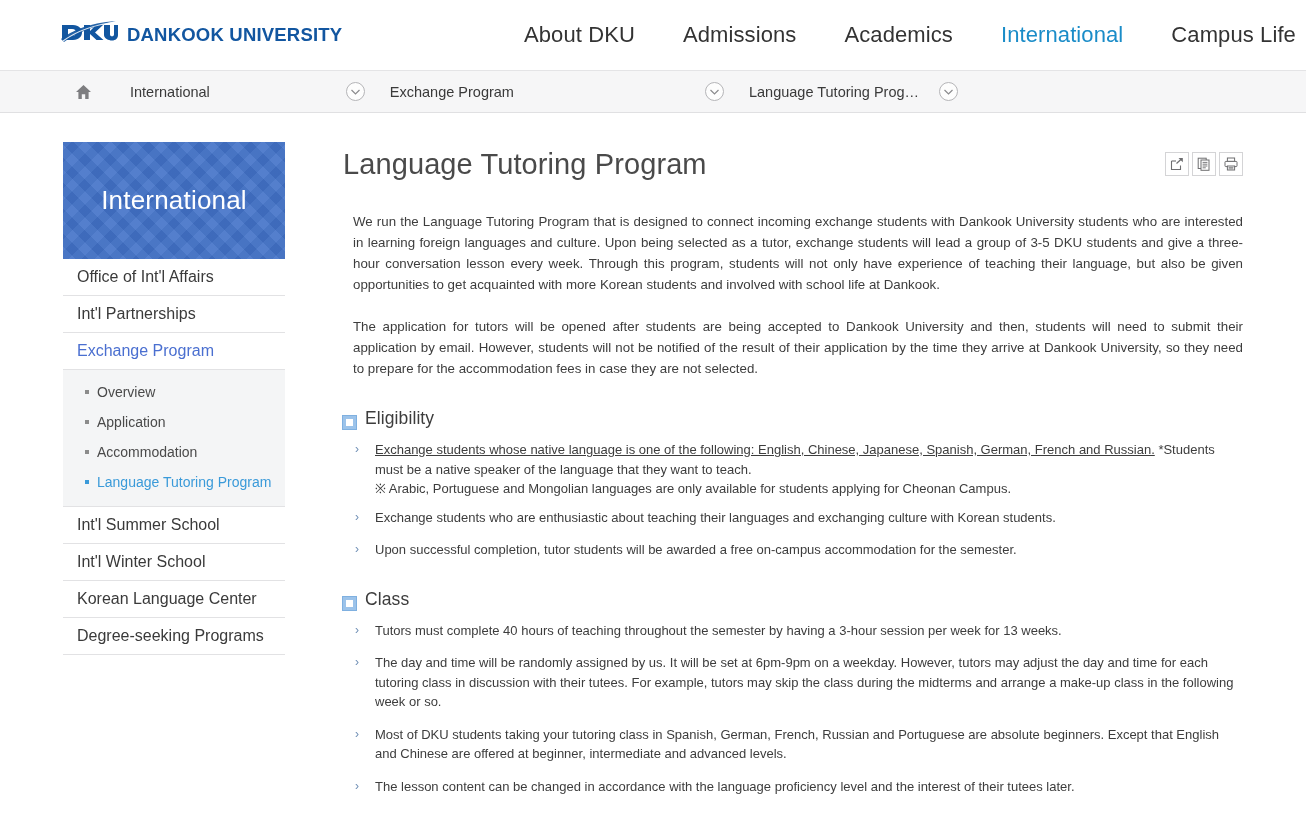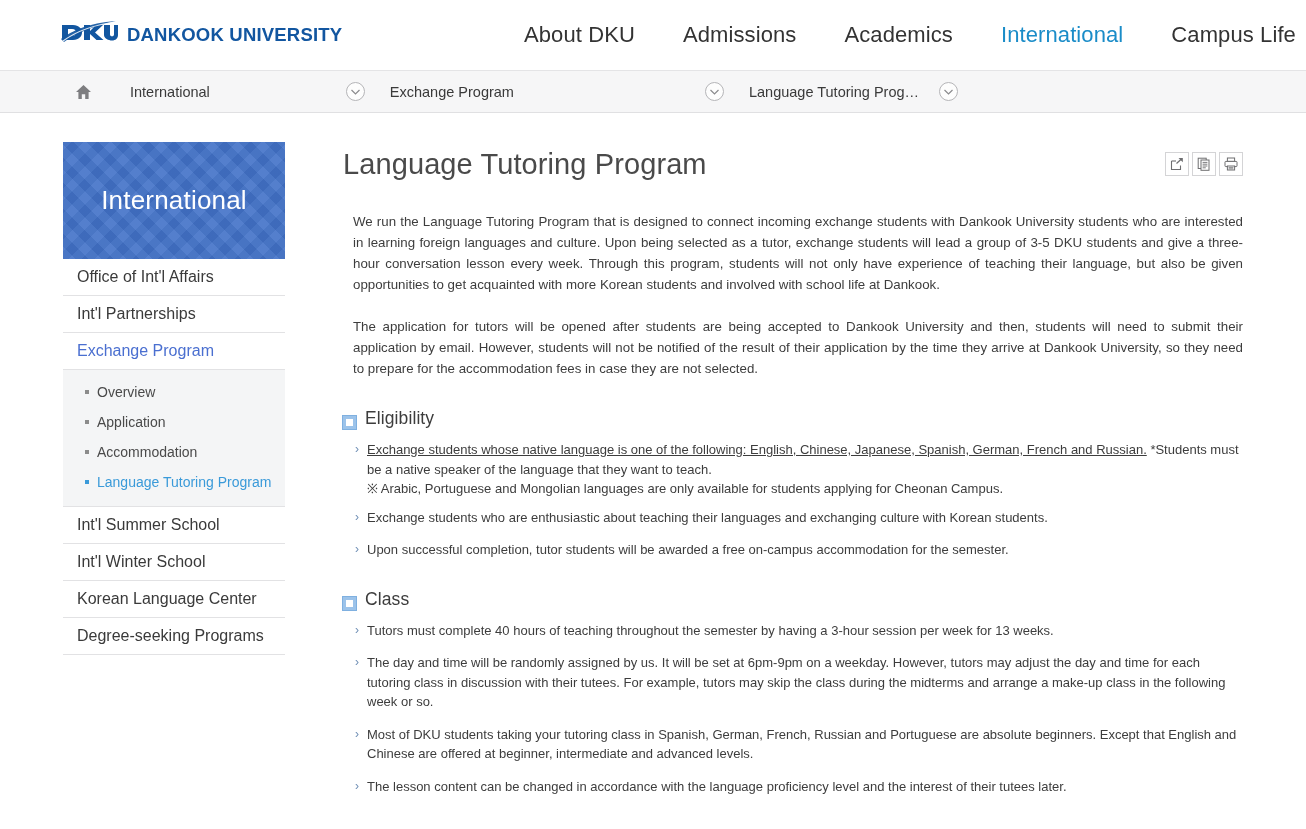--- a/index.html
+++ b/index.html
@@ -169,21 +169,21 @@
   .bullets { padding-left:12px; }
   .bullet {
     display:flex; margin-bottom:13px;
     font-size:13px; line-height:19.5px; color:#3d3d3d;
   }
   .bullet:last-child { margin-bottom:0; }
   .bullet .chev {
     color:#6f8fb5; font-size:12px; flex:none;
     width:12px; line-height:19.5px;
   }
-  .bullet .btxt { flex:1; }
+  .bullet .btxt { flex:1;margin-left:8px; }
   .u { text-decoration:underline; }
   .sub-note { display:block; }
   .tight { margin-bottom:9px; }
 </style>
 </head>
 <body>
 
 <div class="header">
   <div class="logo-wrap">
     <span class="logo-mark">

